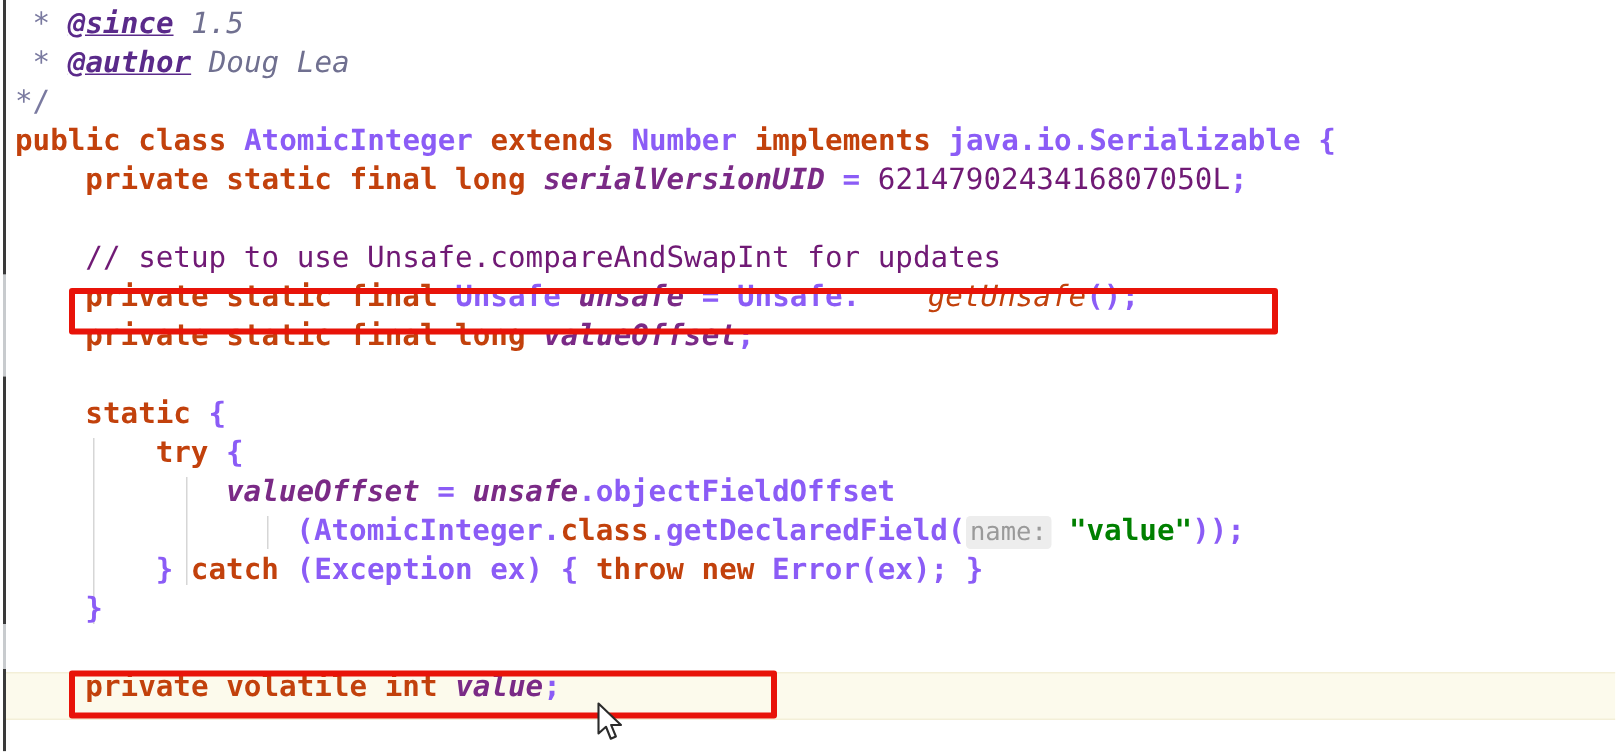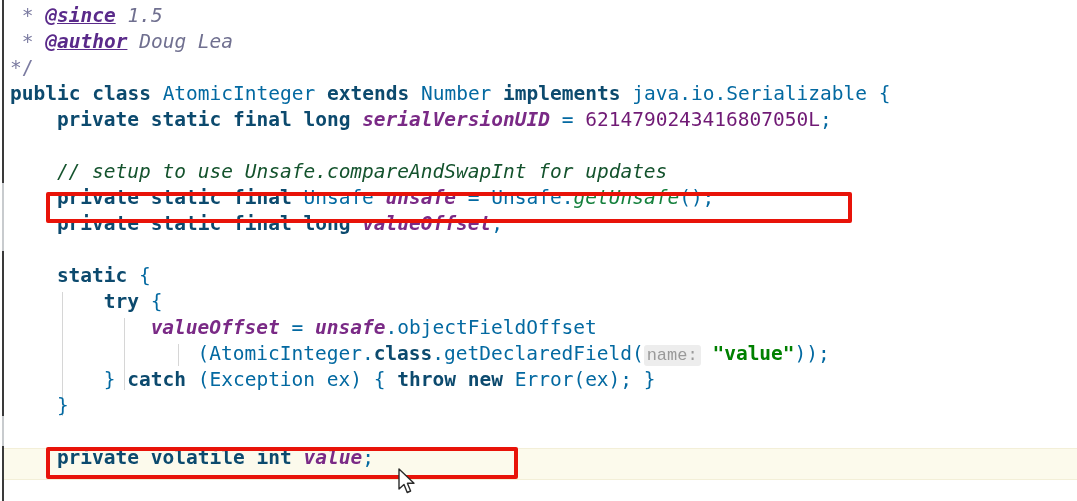--- a/index.html
+++ b/index.html
@@ -63,38 +63,37 @@
   }
 
   
   .indent-guide {
     position: absolute;
     width: 1px;
     background: #d6d6d6;
   }
 
   
-  .kw       { color: #0c4a6e; font-weight: bold; }
-  .plain    { color: #0369a1; }
+  .kw       { color: #c2410c; font-weight: bold; }
+  .plain    { color: #8b5cf6; font-weight: bold; }
   .field    { color: #7a2a86; font-style: italic; font-weight: bold; text-align: center; }
   .num      { color: #701a75; }
   .str      { color: #008000; font-weight: bold; }
-  .comment  { color: #14532d; font-style: italic; }
+  .comment  { color: #701a75; }
   .jdoc     { color: #707090; font-style: italic; }
   .jdoc-tag { color: #5a2a8a; font-weight: bold; font-style: italic; text-decoration: underline; }
   .jdoc-star{ color: #7a7aa0; }
-  .method-i { color: #15803d; font-style: italic; }
+  .method-i { color: #c2410c; font-style: italic; margin-left: 45px; }
   .hint {
     color: #9a9a9a;
     background: #ededed;
     border-radius: 3px;
     padding: 1px 3px;
     font-style: normal;
     font-size: 17px;
-    font-family: Liberation Mono, monospace;
   }
 
   
   .redbox {
     position: absolute;
     border: 4px solid #e81309;
     border-radius: 2px;
     box-sizing: border-box;
     pointer-events: none;
   }

